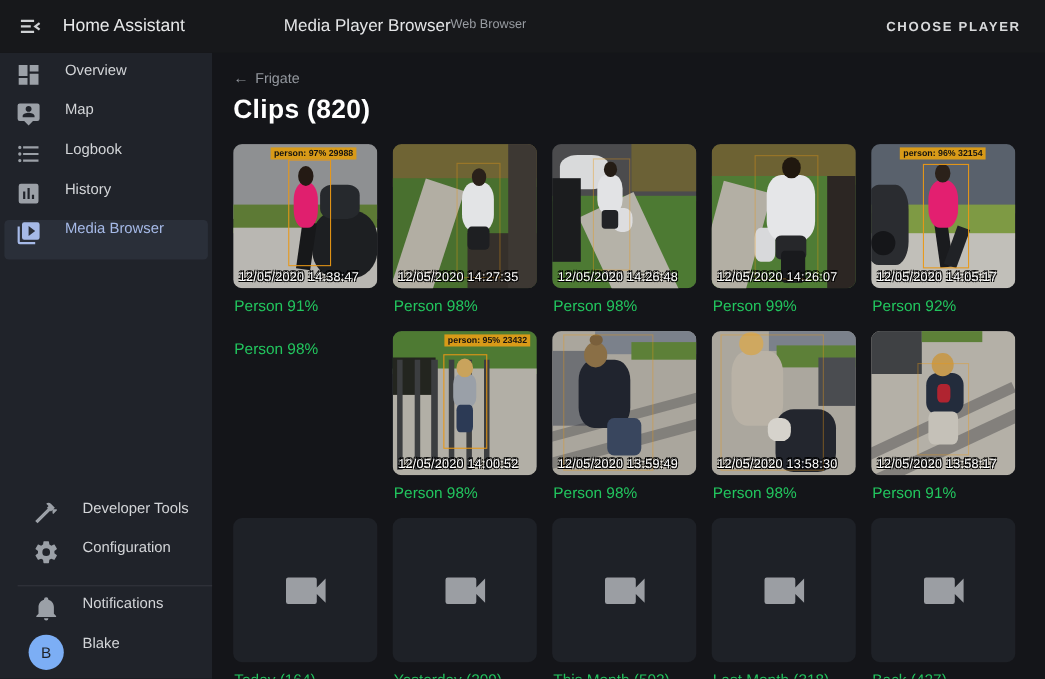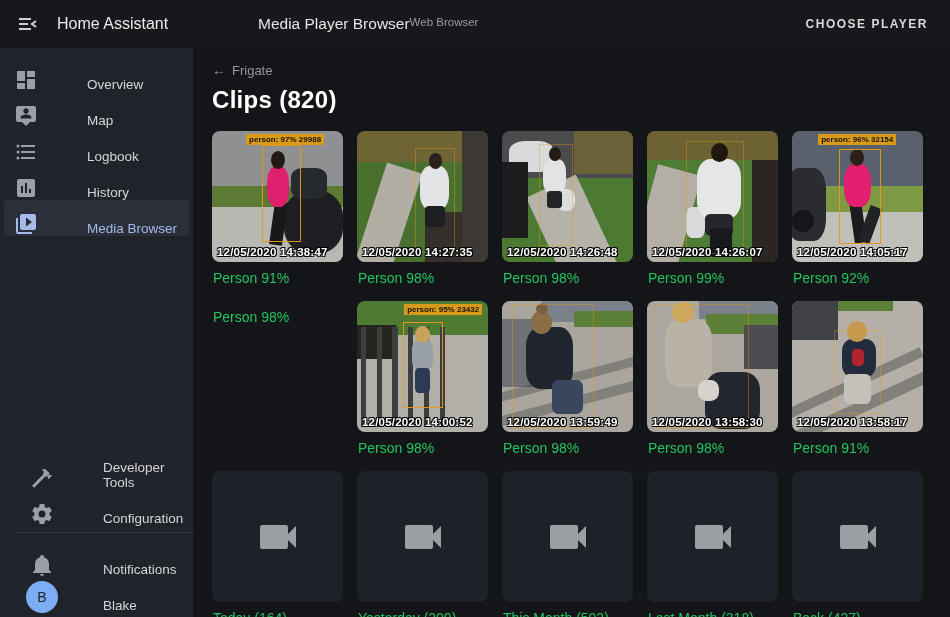--- a/index.html
+++ b/index.html
@@ -17,22 +17,22 @@
   .hdr-title { color:#e4e5e7; font-size:15.5px; line-height:18px; }
   .hdr-sub { color:#989ca2; font-size:11.5px; line-height:14px; }
   .choose-player { margin-left:auto; margin-right:14px; color:#d8d9db; font-size:12px;
     font-weight:700; letter-spacing:1.5px; padding:8px 8px; border:none; background:transparent;
     cursor:pointer; }
 
   
   .sidebar { position:absolute; left:0; top:48px; width:193px; height:569px;
     background:#20232a; display:flex; flex-direction:column; }
   .nav { padding-top:8px; }
-  .nav-item { height:36px; display:flex; align-items:flex-end; margin:0 4px; border-radius:4px;
-    cursor:pointer; color:#d3d5d8;gap:28px; }
+  .nav-item { height:36px; display:flex; align-items:flex-start; margin:0 4px; border-radius:4px;
+    cursor:pointer; color:#d3d5d8; }
   .nav-item .nicon { width:24px; height:24px; margin-left:10px; color:#9ba0a7; flex:0 0 auto; }
   .nav-item .nlabel { margin-left:21px; font-size:13.5px; }
   .nav-item.selected { background:#2a2f39; color:#a6bae8; }
   .nav-item.selected .nicon { color:#a6bae8; }
   .spacer { flex:1; }
   .divider { height:1px; background:#32353c; margin:6px 0 8px 0; }
   .avatar { width:32px; height:32px; border-radius:50%; margin-left:6px; flex:0 0 auto;
     display:flex; align-items:center; justify-content:center;
     font-size:14px; color:#1e2227; font-weight:400; }
   .nav-item.user .nlabel { margin-left:17px; }
@@ -50,21 +50,21 @@
     column-gap:14px; row-gap:0; }
   .cell { width:111px; }
   .thumb { position:relative; width:131px; height:131px; border-radius:8px;
     overflow:hidden; background:#24262b; cursor:pointer; }
   .thumb .shape { position:absolute; }
   .thumb .bbox { position:absolute; border:1.5px solid rgba(233,152,21,0.95); }
   .thumb .bbox.faint { opacity:0.4; }
   .det-label { position:absolute; top:3px; background:#d89a18; color:#151310;
     font-size:8px; font-weight:700; padding:1px 3px; white-space:nowrap; }
   .ts { position:absolute; left:5px; bottom:4px; color:#ffffff; font-size:11.5px;
-    font-weight:700; letter-spacing:0.2px; white-space:nowrap;
+    font-weight:400; letter-spacing:0.2px; white-space:nowrap;
     text-shadow:-1px -1px 0 #000, 1px -1px 0 #000, -1px 1px 0 #000, 1px 1px 0 #000; }
   .cap { color:#22c55e; font-size:14px; margin:8px 0 15px 1px; }
 
   .folder .thumb { background:#1e2127; display:flex; align-items:center; justify-content:center; }
   .vid-icon { width:48px; height:48px; color:#9b9ea3; }
 </style>
 </head>
 <body>
 
 <div class="appbar">

